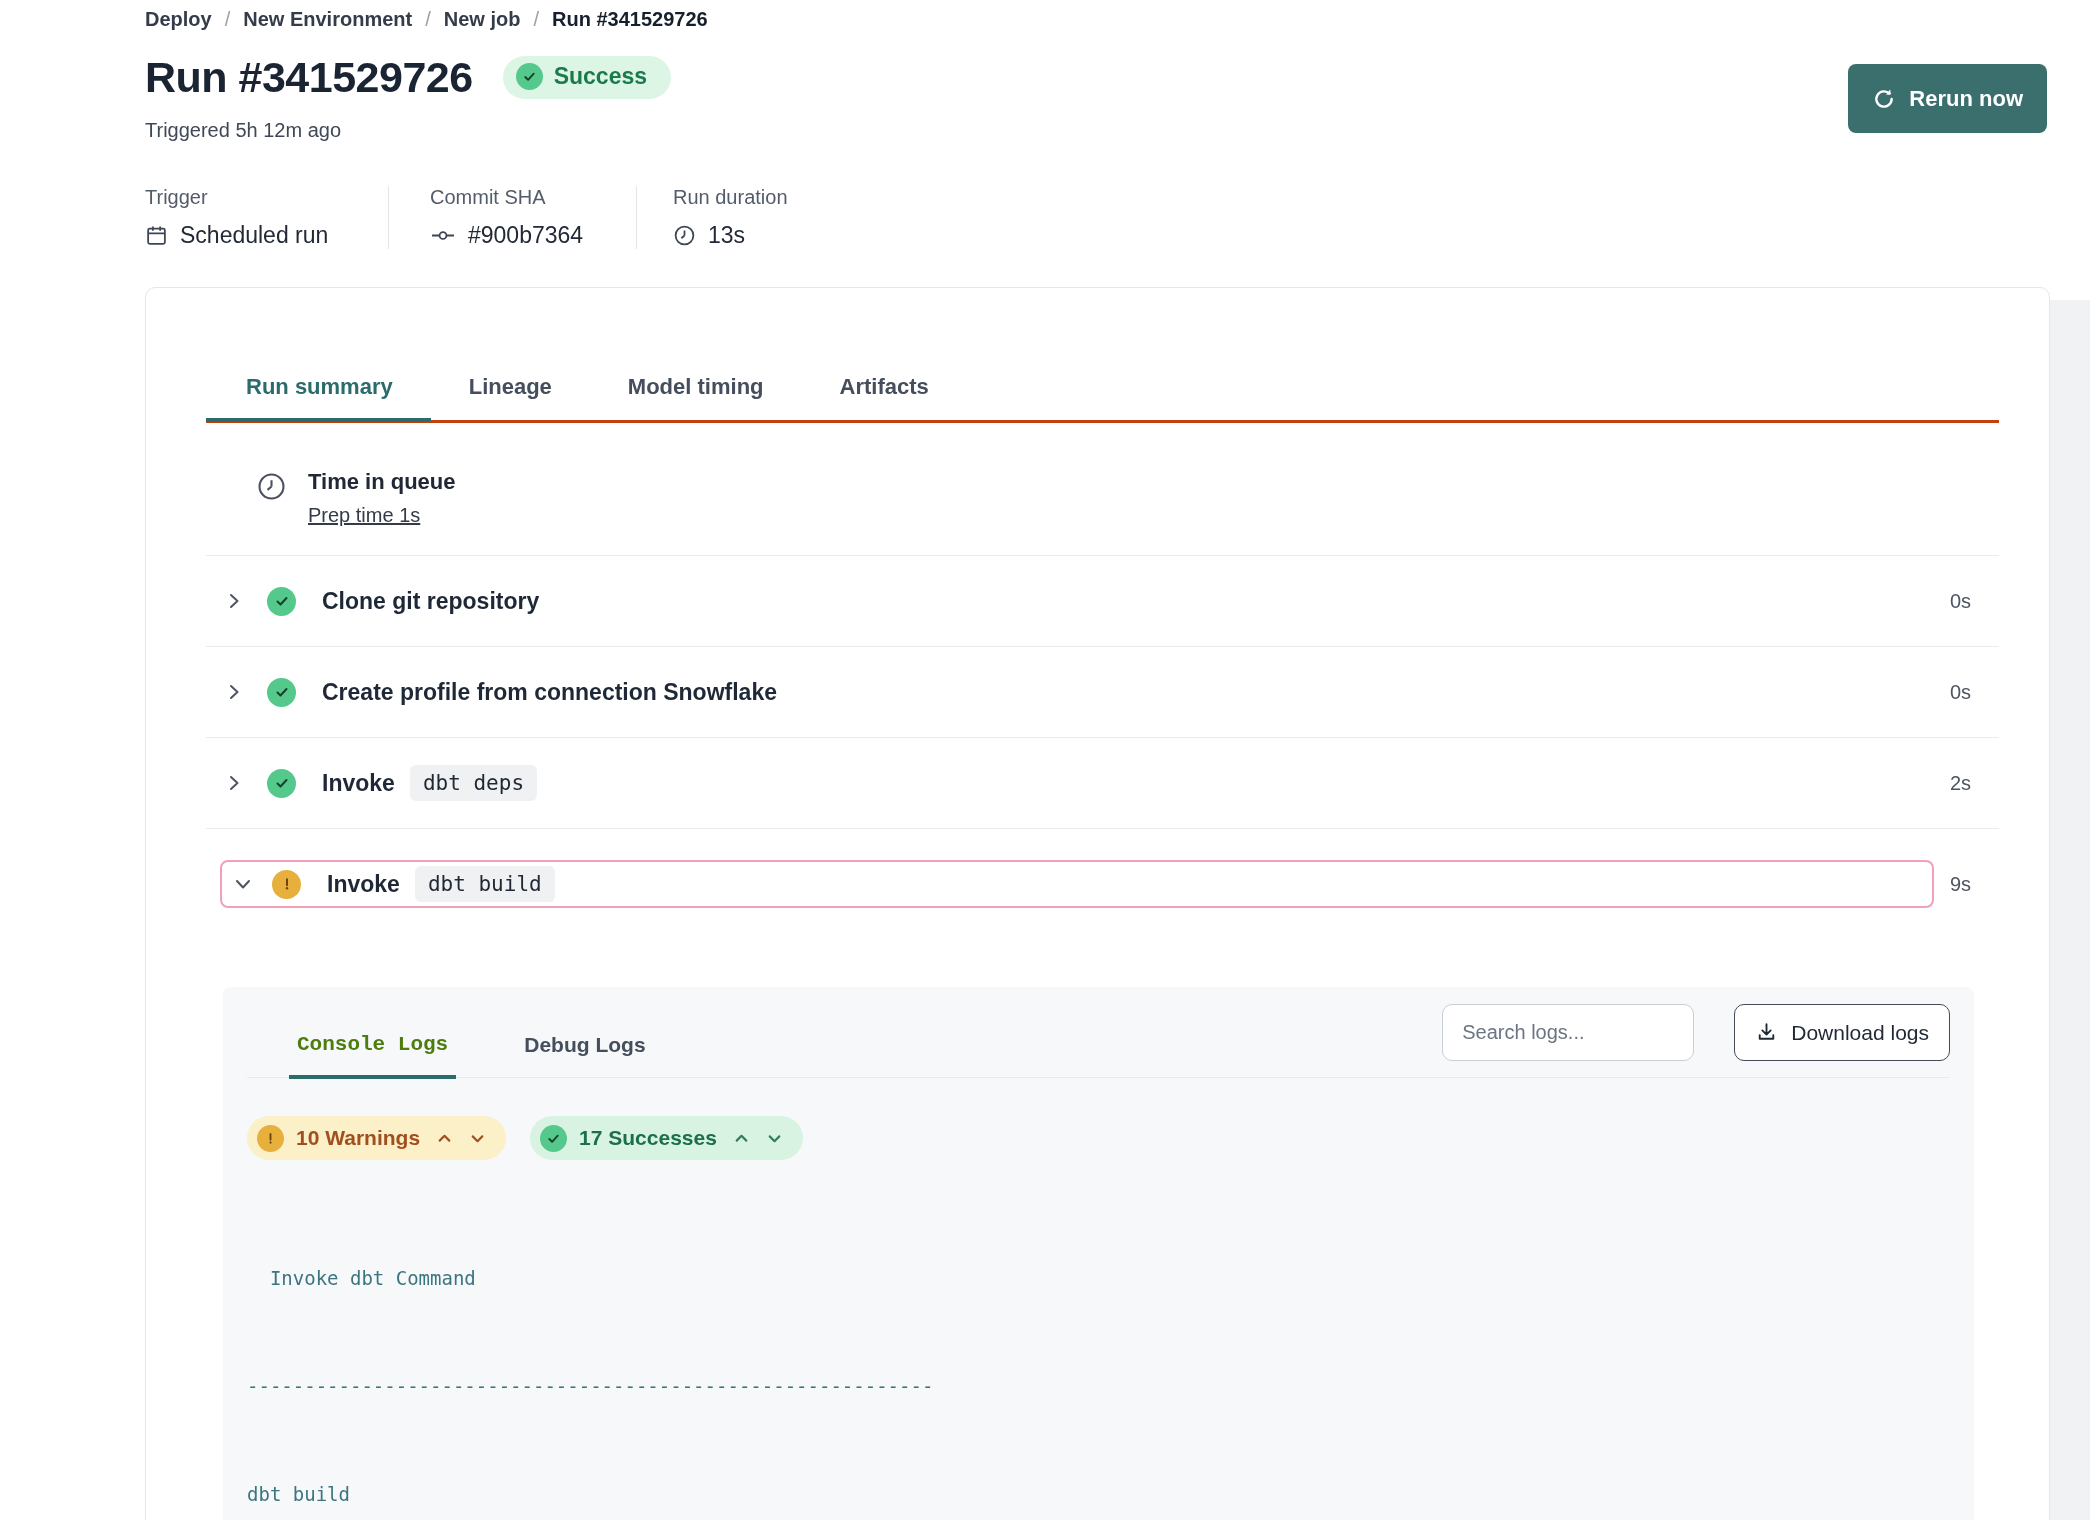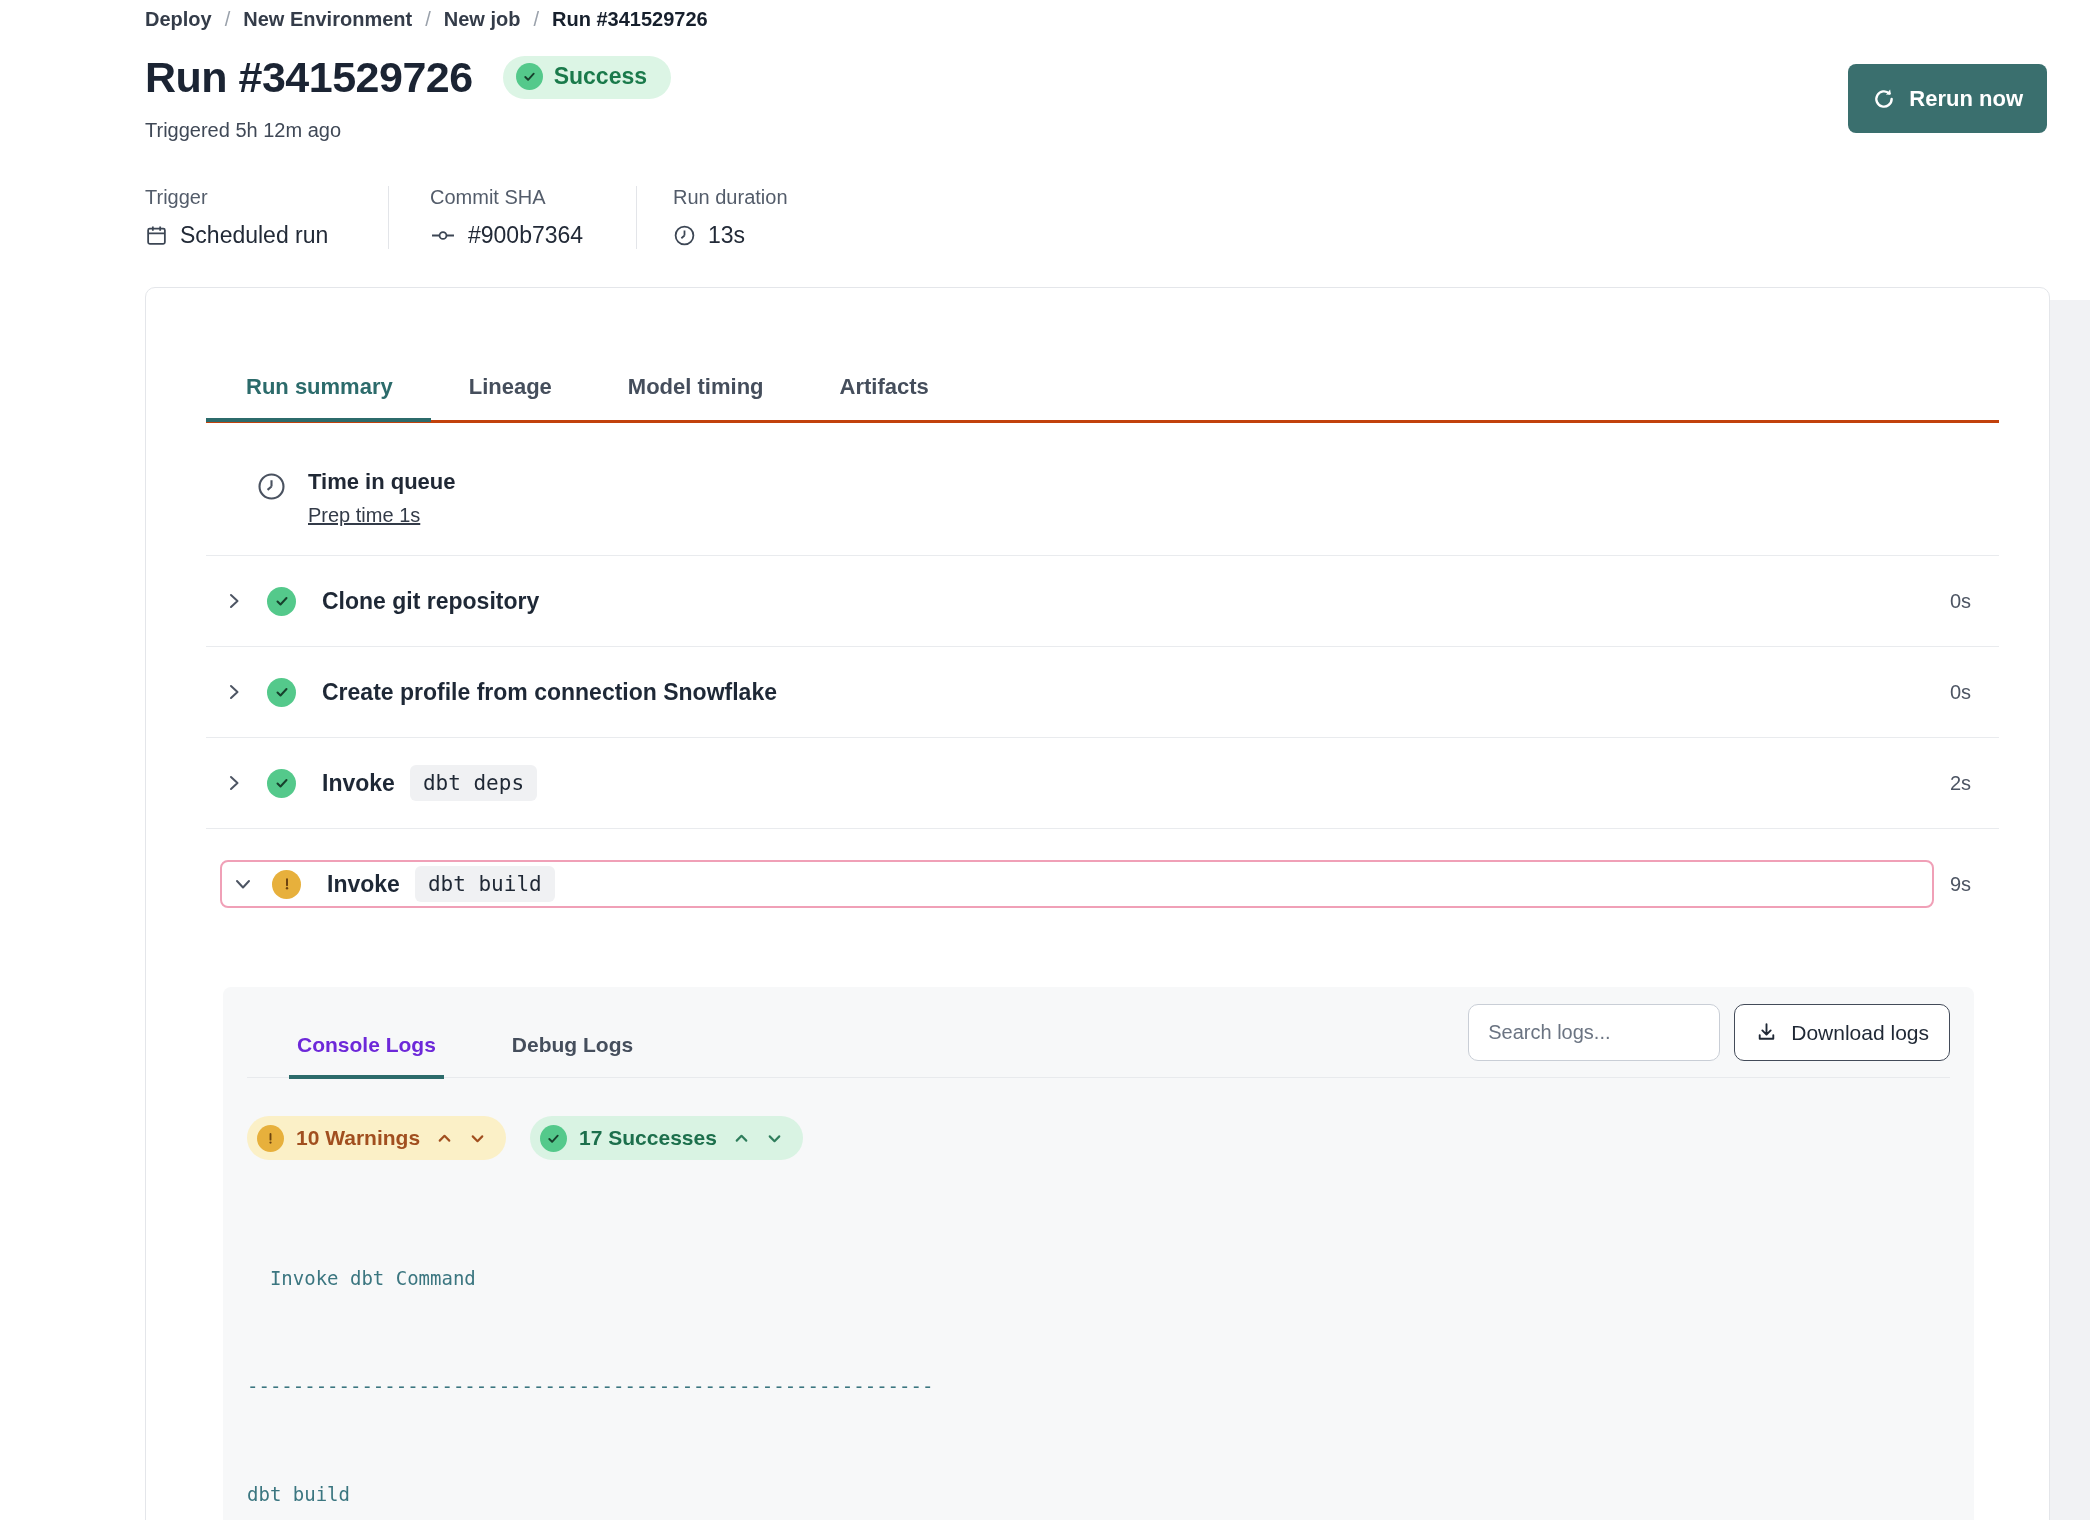--- a/index.html
+++ b/index.html
@@ -91,23 +91,23 @@
   .warn-box .st-icon { margin-left:18px; }
 
   
   .log-panel {
     margin:48px 25px 0 17px; background:#f7f8f9; border-radius:8px;
     padding:17px 24px 60px 24px; height:720px;
   }
   .log-head { display:flex; justify-content:space-between; align-items:flex-end; border-bottom:1px solid #e8eaed; }
   .log-tabs { display:flex; padding-left:50px; }
   .log-tab { font-size:21px; font-weight:600; color:#454e5c; padding:14px 0 20px 0; margin-right:76px; cursor:pointer; position:relative; }
-  .log-tab.active { color:#6d28d9; }
+  .log-tab.active { color:#4d7c0f;font-family:Liberation Mono, monospace; }
   .log-tab.active::after { content:""; position:absolute; left:-8px; right:-8px; bottom:-2px; height:4px; background:#2c6b6b; }
-  .log-controls { display:flex; gap:14px; margin-bottom:16px; }
+  .log-controls { display:flex; gap:40px; margin-bottom:16px; }
   .search-input {
     width:252px; height:57px; border:1px solid #c9ced6; border-radius:10px;
     background:#ffffff; padding:0 19px; font-size:20px; color:#222a37; font-family:inherit;
   }
   .search-input::placeholder { color:#6b7482; }
   .download-btn {
     display:flex; align-items:center; gap:13px; height:57px; padding:0 20px;
     background:#ffffff; border:1.5px solid #434b59; border-radius:10px;
     font-size:21px; font-weight:500; color:#1f2835; font-family:inherit; cursor:pointer;
   }

